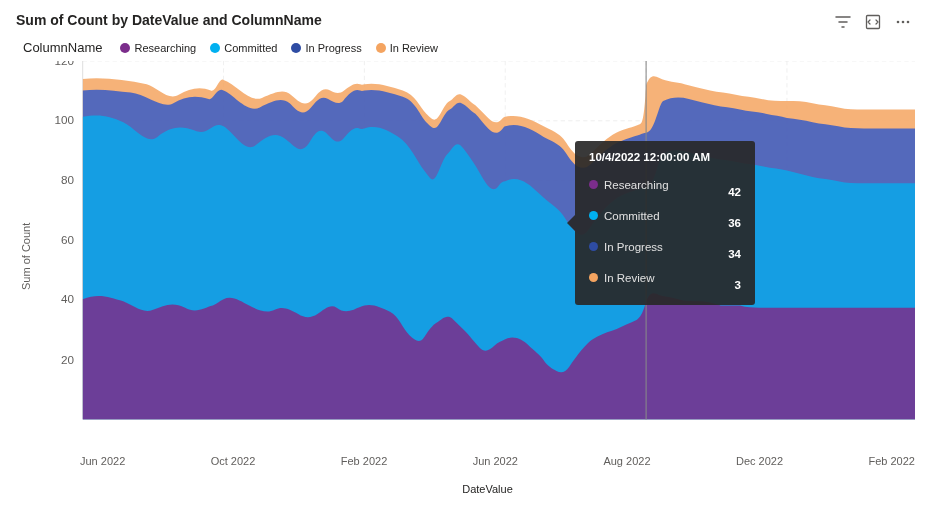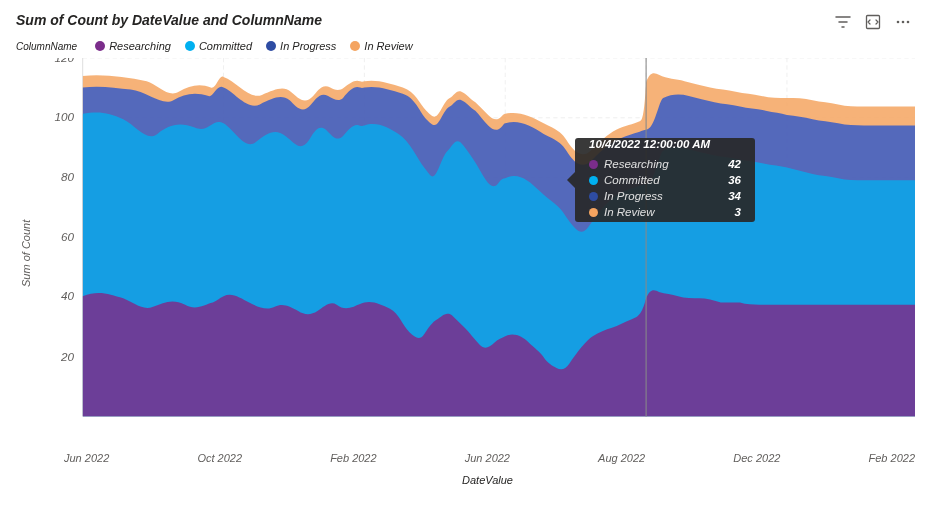--- a/index.html
+++ b/index.html
@@ -9,21 +9,20 @@
       width: 931px;
       height: 530px;
       overflow: hidden;
     }
     .chart-container {
       width: 931px;
       height: 530px;
       background: #fff;
       padding: 12px 16px 8px 16px;
       position: relative;
-      font-style: italic;
     }
     .chart-header {
       display: flex;
       justify-content: space-between;
       align-items: flex-start;
       margin-bottom: 4px;
     }
     .chart-title {
       font-size: 14px;
       font-weight: 600;
@@ -43,24 +42,25 @@
     }
     .legend {
       display: flex;
       align-items: center;
       gap: 14px;
       font-size: 11px;
       color: #252423;
       margin-bottom: 6px;
     }
     .legend-label {
-      font-size: 10px;
+      font-size: 13px;
       color: #252423;
       font-weight: 500;
       margin-right: 4px;
+      margin-left: 7px;
     }
     .legend-item {
       display: flex;
       align-items: center;
       gap: 4px;
     }
     .legend-dot {
       width: 10px;
       height: 10px;
       border-radius: 50%;
@@ -84,40 +84,40 @@
     }
     .chart-inner {
       flex: 1;
       position: relative;
     }
     .svg-chart {
       width: 100%;
       height: 100%;
     }
     .x-axis-area {
-      margin-left: 48px;
+      margin-left: 64px;
       display: flex;
       justify-content: space-between;
       padding: 4px 0 0 0;
       font-size: 11px;
       color: #605e5c;
     }
     .x-axis-label-text {
       text-align: center;
       font-size: 11px;
       color: #252423;
       margin-left: 44px;
-      margin-top: 10px;
+      margin-top: 16px;
     }
     .tooltip {
       position: absolute;
       background: rgba(40,40,40,0.92);
       color: #fff;
       border-radius: 3px;
-      padding: 0 14px;
+      padding: 10px 14px;
       font-size: 12px;
       pointer-events: none;
       z-index: 10;
       min-width: 180px;
       right: 160px;
       top: 80px;
     }
     .tooltip-date {
       font-size: 11.5px;
       font-weight: 600;
@@ -142,20 +142,21 @@
       border-radius: 50%;
     }
     .tooltip-name {
       font-size: 11.5px;
       color: #e0e0e0;
     }
     .tooltip-value {
       font-size: 11.5px;
       font-weight: 600;
       color: #fff;
+      margin-top: 15px;
     }
     .tooltip-arrow {
       position: absolute;
       left: -8px;
       top: 50%;
       transform: translateY(-50%);
       width: 0;
       height: 0;
       border-top: 8px solid transparent;
       border-bottom: 8px solid transparent;

